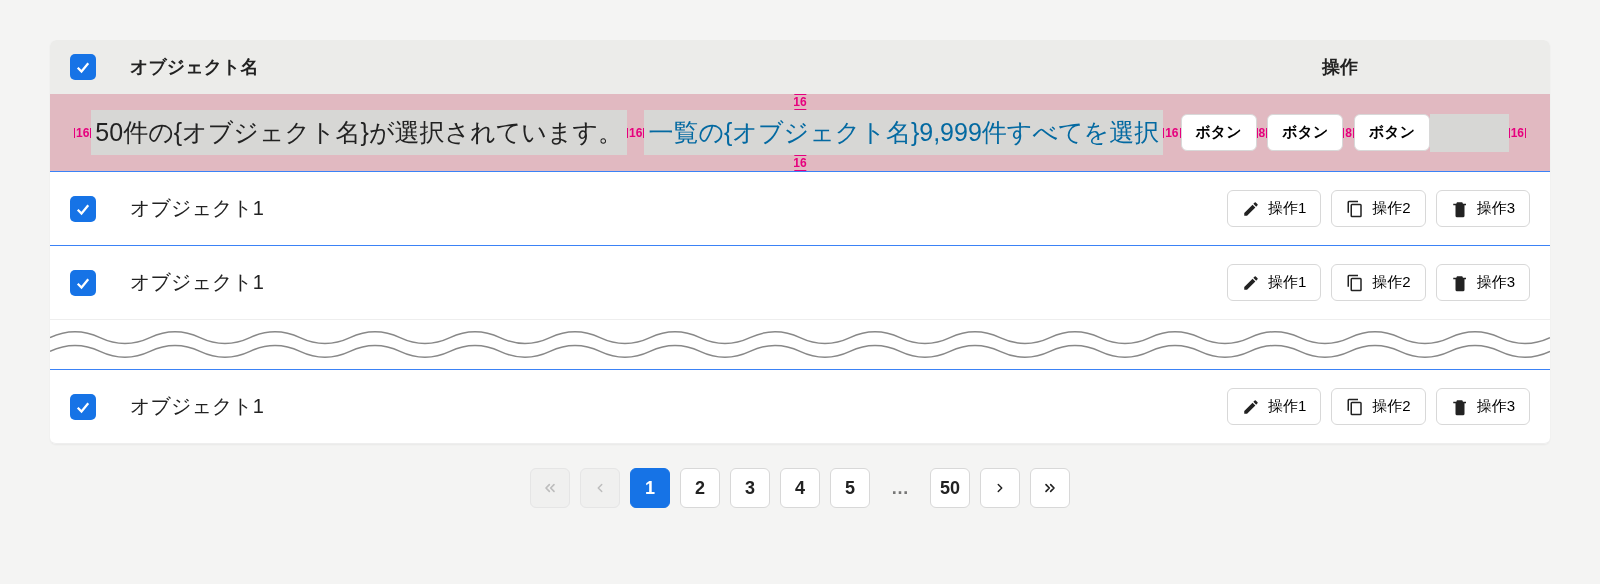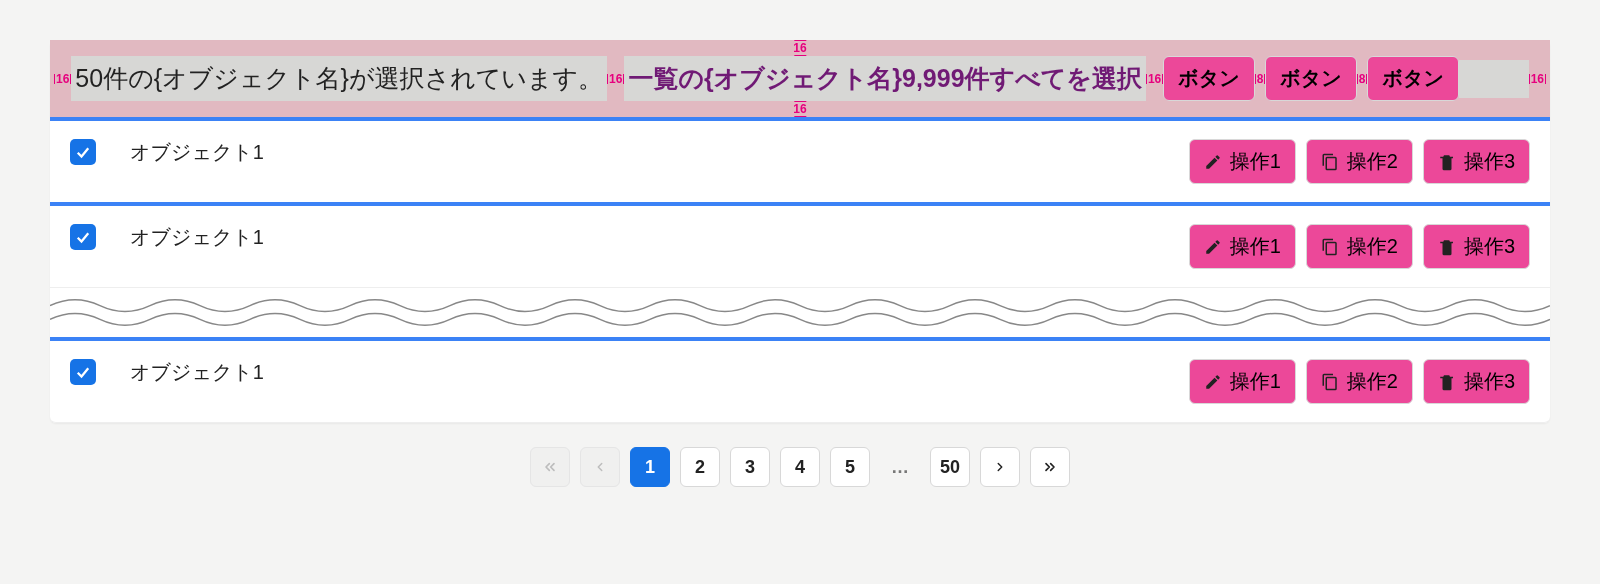--- a/index.html
+++ b/index.html
@@ -33,21 +33,21 @@
     border-radius: 5px;
     display: flex; align-items:center; justify-content:center;
   }
   .checkbox svg { width: 18px; height: 18px; stroke: #fff; stroke-width: 3; fill:none; }
 
   .selection-bar {
     position: relative;
     background: #e1b9c1;
     display:flex;
     align-items:center;
-    padding: 16px 4px;
+    padding: 16px 24px;
     gap: 0;
     overflow: hidden;
   }
   .spec-label {
     color: #e6007e;
     font-size: 12px;
     font-weight: 600;
   }
   .spec-h { display:flex; align-items:center; gap:1px; }
   .spec-h::before, .spec-h::after {
@@ -66,38 +66,38 @@
   .spec-v.bottom { bottom:0; }
   .spec-v::before, .spec-v::after {
     content:""; display:block;
     height:1px; width:12px; background:#e6007e;
   }
   .hl-box {
     background:#d7d7d5;
     padding: 6px 4px;
     font-size: 25px;
   }
-  .hl-box.link { color:#701a75;font-weight:bold; }
+  .hl-box.link { color:#0369a1; }
   .btn {
-    background:#ec4899;
+    background:#ffffff;
     border:1px solid #d8d8d8;
     border-radius:6px;
     padding:8px 14px;
-    font-size:20px;
+    font-size:15px;
     font-weight:700;
     cursor:pointer;
     display:inline-flex;
     align-items:center;
     gap:8px;
   }
   .row {
     display:flex;
-    align-items:flex-start;
+    align-items:center;
     padding:18px 20px;
-    border-top:4px solid #3b82f6;
+    border-top:1px solid #3b82f6;
   }
   .row .col-name { font-weight:400; font-size:20px;}
   .row-actions { display:flex; gap:10px; justify-content:flex-end; width:380px;}
   .row-actions .btn { font-weight:400; }
   .icon { width:18px; height:18px; display:inline-block; }
 
   .wave-row {
     height:50px;
     border-top:1px solid #eee;
     position:relative;
@@ -125,20 +125,31 @@
   .pg.disabled { background:#f0f0ef; color:#bdbdbd; border-color:#e5e5e5; cursor:default;}
   .pg.active { background:#1673e6; color:#fff; border-color:#1673e6;}
   .pg.ellipsis { border:none; background:transparent; cursor:default; color:#777;}
   .filler { flex:1; background:#d7d7d5; height:38px; margin-left:0;}
 </style>
 </head>
 <body>
 
 <div class="container">
 
+  <div class="thead">
+    <div class="col-check">
+      <div class="checkbox">
+        <svg viewBox="0 0 24 24">
+            <polyline points="5 13 10 18 19 7"></polyline>
+          </svg>
+      </div>
+    </div>
+    <div class="col-name">オブジェクト名</div>
+    <div class="col-actions">操作</div>
+  </div>
 
   <div class="selection-bar">
     <div class="spec-v top">
         <span>16</span>
       </div>
     <div class="spec-v bottom">
         <span>16</span>
       </div>
 
     <span class="spec-h">

